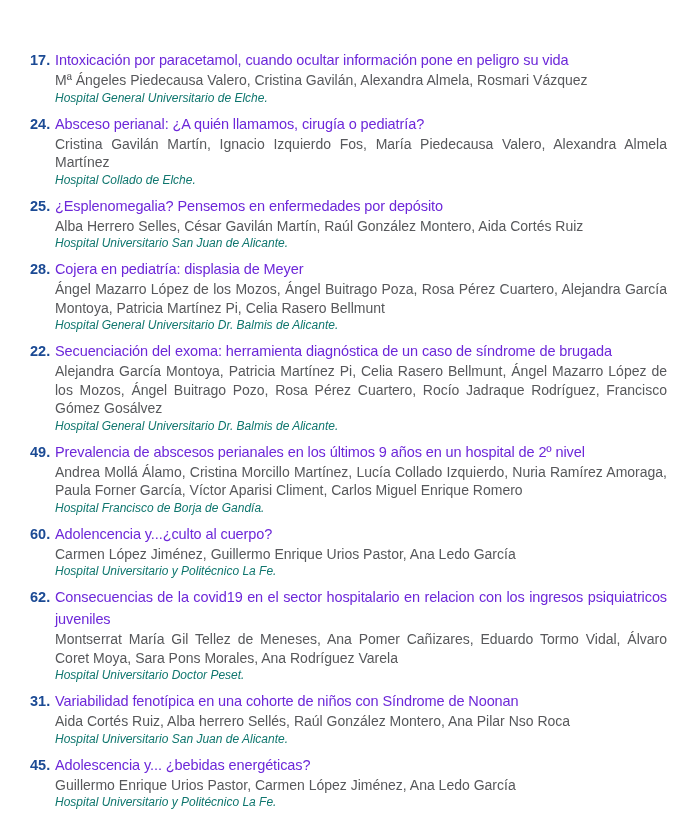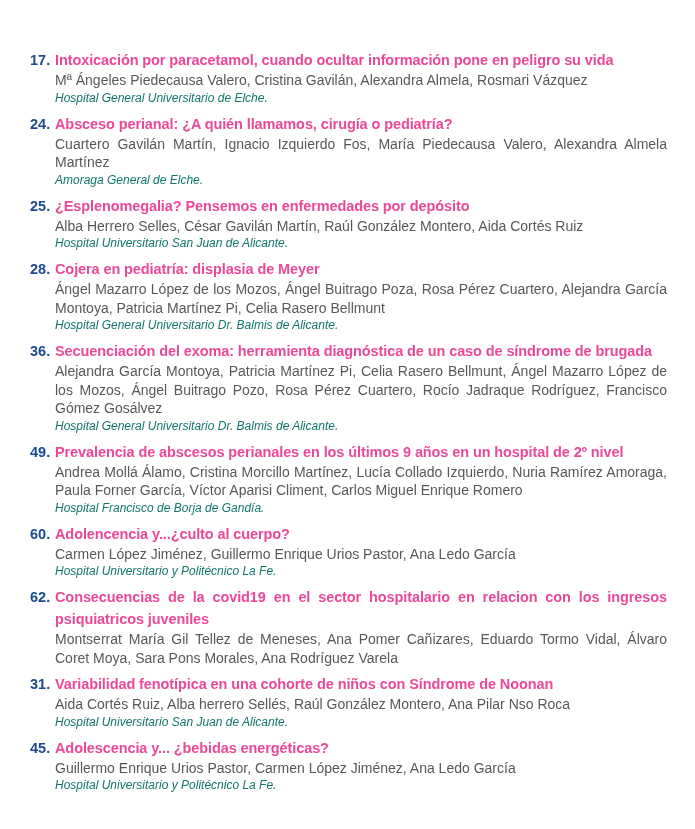--- a/index.html
+++ b/index.html
@@ -23,24 +23,24 @@
     position: absolute;
     left: 0;
     top: 0;
     font-size: 14.5px;
     font-weight: bold;
     line-height: 22px;
     color: #1b4a94;
   }
   .entry-title {
     font-size: 14.5px;
-    font-weight: bold;
+    font-weight: normal;
     line-height: 22px;
     letter-spacing: -0.1px;
-    color: #ec4899;
+    color: #6d28d9;
     text-align: justify;
   }
   
   #entries .entry:nth-child(1) .entry-title { max-width: 580px; }
   #entries .entry:nth-child(5) .entry-title { max-width: 601px; }
   .entry-authors {
     font-size: 14px;
     line-height: 18.5px;
     color: #57585b;
     text-align: justify;
@@ -60,40 +60,40 @@
   <div class="entry">
     <span class="entry-number">17.</span>
     <div class="entry-title">Intoxicación por paracetamol, cuando ocultar información pone en peligro su vida</div>
     <div class="entry-authors">Mª Ángeles Piedecausa Valero, Cristina Gavilán, Alexandra Almela, Rosmari Vázquez</div>
     <div class="entry-hospital">Hospital General Universitario de Elche.</div>
   </div>
 
   <div class="entry">
     <span class="entry-number">24.</span>
     <div class="entry-title">Absceso perianal: ¿A quién llamamos, cirugía o pediatría?</div>
-    <div class="entry-authors">Cuartero Gavilán Martín, Ignacio Izquierdo Fos, María Piedecausa Valero, Alexandra Almela Martínez</div>
-    <div class="entry-hospital">Amoraga General de Elche.</div>
+    <div class="entry-authors">Cristina Gavilán Martín, Ignacio Izquierdo Fos, María Piedecausa Valero, Alexandra Almela Martínez</div>
+    <div class="entry-hospital">Hospital Collado de Elche.</div>
   </div>
 
   <div class="entry">
     <span class="entry-number">25.</span>
     <div class="entry-title">¿Esplenomegalia? Pensemos en enfermedades por depósito</div>
     <div class="entry-authors">Alba Herrero Selles, César Gavilán Martín, Raúl González Montero, Aida Cortés Ruiz</div>
     <div class="entry-hospital">Hospital Universitario San Juan de Alicante.</div>
   </div>
 
   <div class="entry">
     <span class="entry-number">28.</span>
     <div class="entry-title">Cojera en pediatría: displasia de Meyer</div>
     <div class="entry-authors">Ángel Mazarro López de los Mozos, Ángel Buitrago Poza, Rosa Pérez Cuartero, Alejandra García Montoya, Patricia Martínez Pi, Celia Rasero Bellmunt</div>
     <div class="entry-hospital">Hospital General Universitario Dr. Balmis de Alicante.</div>
   </div>
 
   <div class="entry">
-    <span class="entry-number">36.</span>
+    <span class="entry-number">22.</span>
     <div class="entry-title">Secuenciación del exoma: herramienta diagnóstica de un caso de síndrome de brugada</div>
     <div class="entry-authors">Alejandra García Montoya, Patricia Martínez Pi, Celia Rasero Bellmunt, Ángel Mazarro López de los Mozos, Ángel Buitrago Pozo, Rosa Pérez Cuartero, Rocío Jadraque Rodríguez, Francisco Gómez Gosálvez</div>
     <div class="entry-hospital">Hospital General Universitario Dr. Balmis de Alicante.</div>
   </div>
 
   <div class="entry">
     <span class="entry-number">49.</span>
     <div class="entry-title">Prevalencia de abscesos perianales en los últimos 9 años en un hospital de 2º nivel</div>
     <div class="entry-authors">Andrea Mollá Álamo, Cristina Morcillo Martínez, Lucía Collado Izquierdo, Nuria Ramírez Amoraga, Paula Forner García, Víctor Aparisi Climent, Carlos Miguel Enrique Romero</div>
     <div class="entry-hospital">Hospital Francisco de Borja de Gandía.</div>
@@ -103,20 +103,21 @@
     <span class="entry-number">60.</span>
     <div class="entry-title">Adolencencia y...¿culto al cuerpo?</div>
     <div class="entry-authors">Carmen López Jiménez, Guillermo Enrique Urios Pastor, Ana Ledo García</div>
     <div class="entry-hospital">Hospital Universitario y Politécnico La Fe.</div>
   </div>
 
   <div class="entry">
     <span class="entry-number">62.</span>
     <div class="entry-title">Consecuencias de la covid19 en el sector hospitalario en relacion con los ingresos psiquiatricos juveniles</div>
     <div class="entry-authors">Montserrat María Gil Tellez de Meneses, Ana Pomer Cañizares, Eduardo Tormo Vidal, Álvaro Coret Moya, Sara Pons Morales, Ana Rodríguez Varela</div>
+    <div class="entry-hospital">Hospital Universitario Doctor Peset.</div>
   </div>
 
   <div class="entry">
     <span class="entry-number">31.</span>
     <div class="entry-title">Variabilidad fenotípica en una cohorte de niños con Síndrome de Noonan</div>
     <div class="entry-authors">Aida Cortés Ruiz, Alba herrero Sellés, Raúl González Montero, Ana Pilar Nso Roca</div>
     <div class="entry-hospital">Hospital Universitario San Juan de Alicante.</div>
   </div>
 
   <div class="entry">

